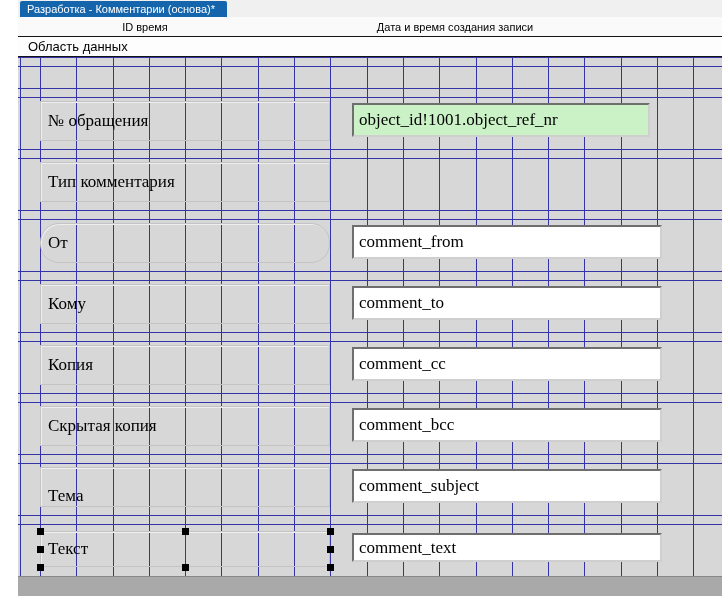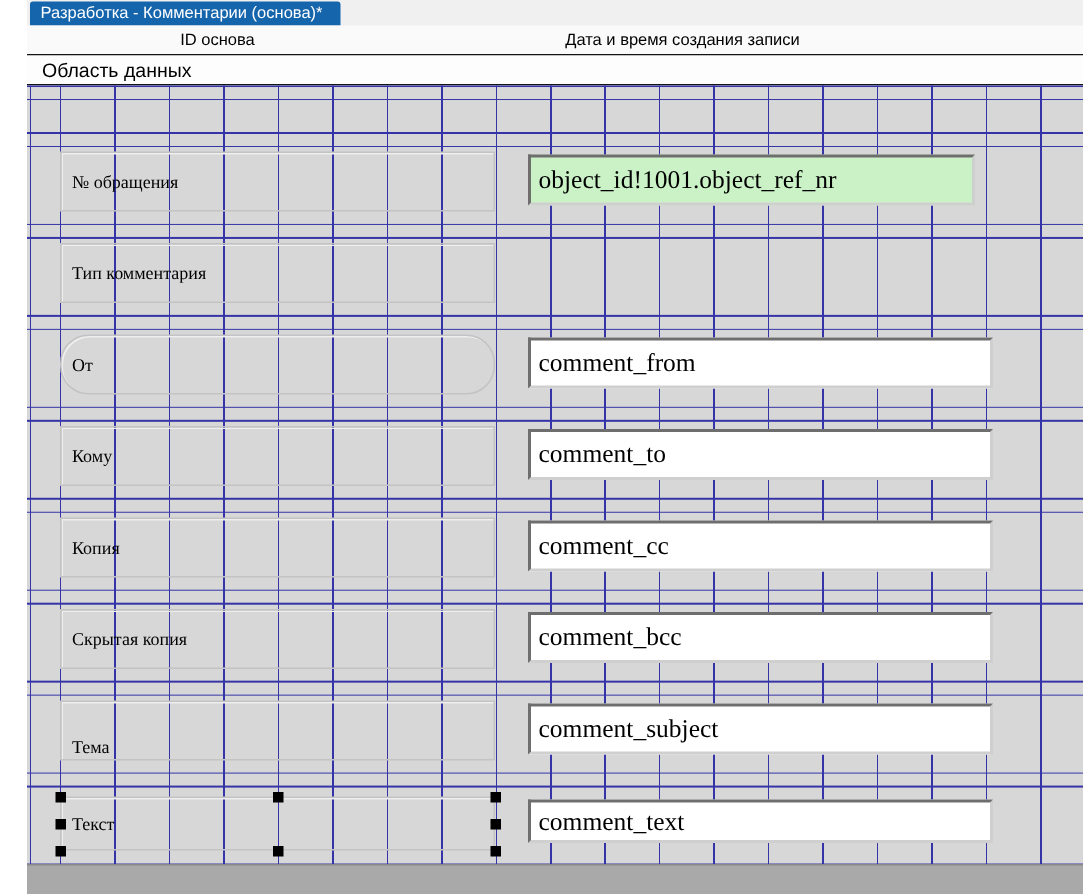--- a/index.html
+++ b/index.html
@@ -39,21 +39,21 @@
     position:absolute; left:710px; top:57px; width:12px; height:519px;
     background:#a9a9a9; border-left:1px solid #888;
   }
   .bottom-gutter {
     position:absolute; left:0; top:576px; width:722px; height:20px;
     background:#a9a9a9; border-top:1px solid #888;
   }
   .obj-label {
     position:absolute; border:1px solid #c3c3c3;
     box-shadow: inset 1px 1px 0 #eeeeee;
-    font-family:"Liberation Serif", serif; font-size:12px;
+    font-family:"Liberation Serif", serif; font-size:17px;
     display:flex; align-items:center; padding-left:7px; white-space:nowrap;
   }
   .edit-field {
     position:absolute; background:#fff;
     border:2px solid; border-color:#6e6e6e #cfcfcf #cfcfcf #6e6e6e;
     font-family:"Liberation Serif", serif; font-size:17px;
     display:flex; align-items:center; padding-left:5px;
     overflow:hidden; white-space:nowrap;
   }
   .handle { position:absolute; width:7px; height:7px; background:#000; }
@@ -61,21 +61,21 @@
 </head>
 <body>
 
 <div class="screen">
 
   <div class="tab" style="background: rgb(21, 101, 173);">
     <span>Разработка - Комментарии (основа)*</span>
   </div>
 
   <div class="header-band">
-    <span class="hcol hcol1">ID основа</span>
+    <span class="hcol hcol1">ID время</span>
     <span class="hcol hcol2">Дата и время создания записи</span>
   </div>
 
   <div class="band">
     <span>Область данных</span>
   </div>
 
   <div class="design-area" id="canvas">
       <div class="obj-label" style="left: 22px; top: 44px; width: 290px; height: 40px;">
         <span>№ обращения</span>

